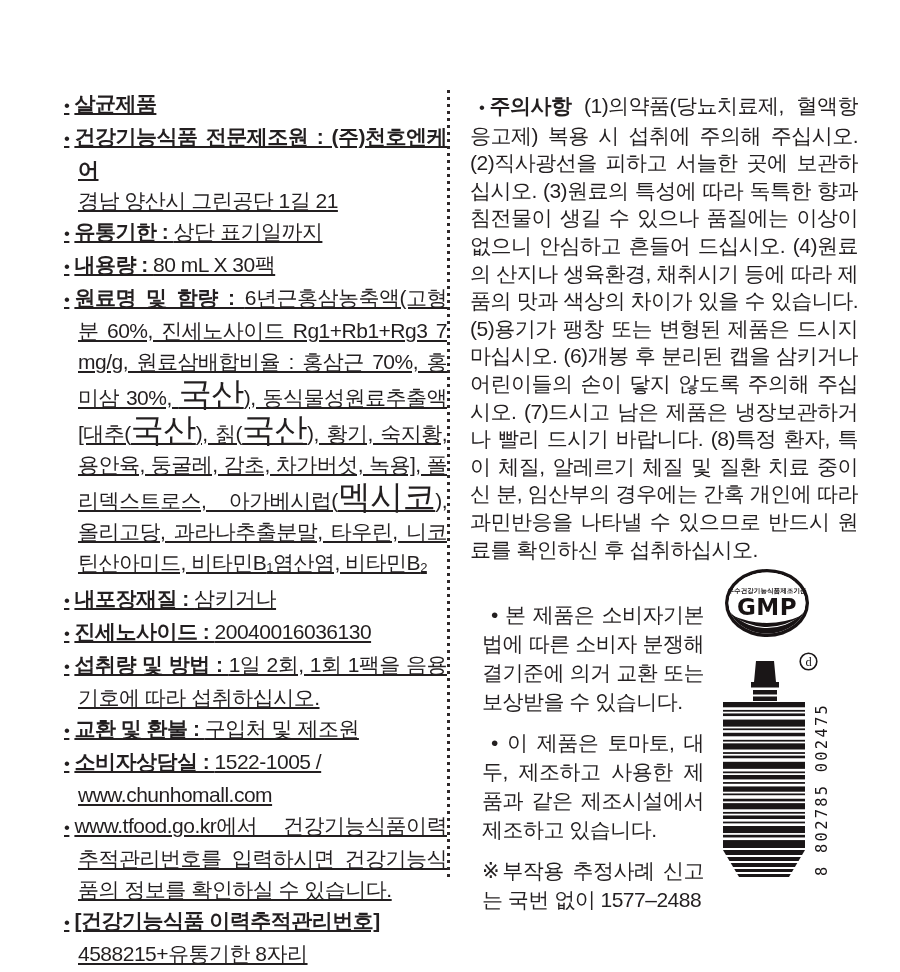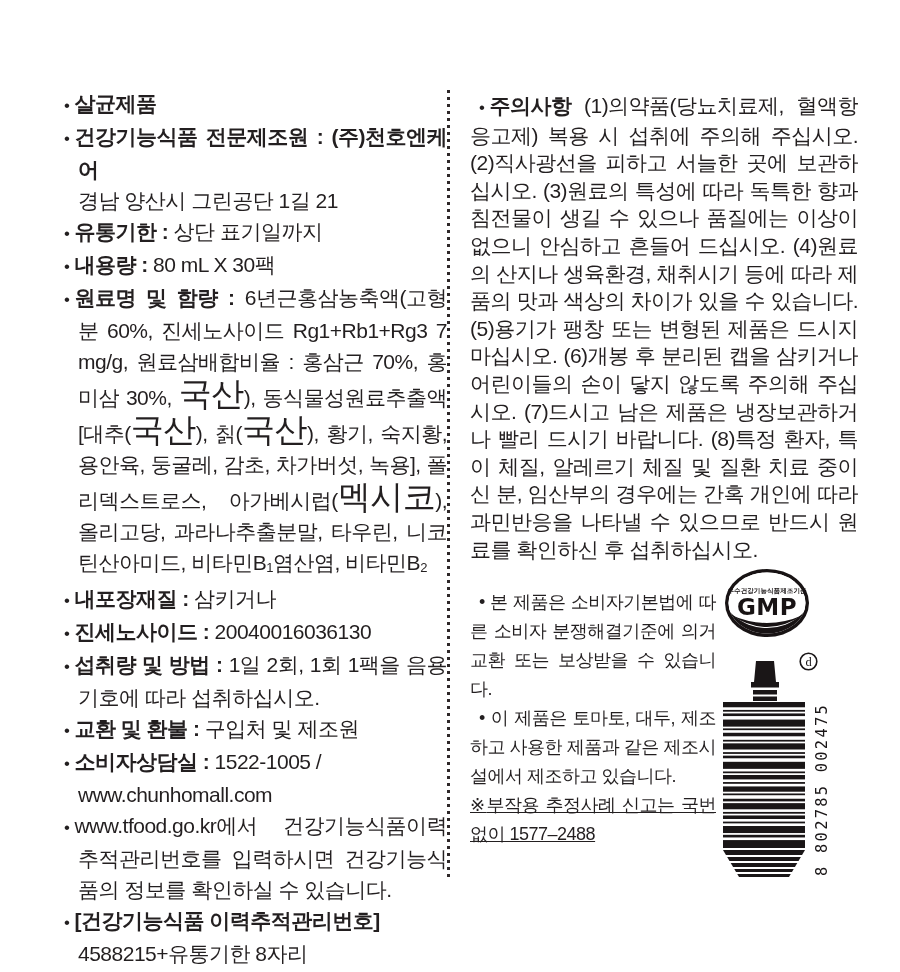--- a/index.html
+++ b/index.html
@@ -3,21 +3,21 @@
 <meta charset="utf-8">
 <style>
   html,body{margin:0;padding:0;background:#ffffff;}
   .page{
     position:relative;width:900px;height:972px;background:#ffffff;overflow:hidden;
     font-family:"Liberation Sans","DejaVu Sans",sans-serif;
     color:#231f20;
     -webkit-font-smoothing:antialiased;
   }
   
-  .left-col{position:absolute;left:64px;top:88px;width:383px;}
+  .left-col{position:absolute;left:64px;top:88px;width:383px;text-decoration:underline;}
   .li{
     margin:0;padding-left:14px;text-indent:-14px;
     font-size:21px;line-height:31px;letter-spacing:-0.5px;
     text-align:justify;
   }
   .bullet{display:inline;margin-right:5px;font-size:0.8em;}
   .b{font-weight:700;}
   .big{font-size:33px;line-height:1;}
   .sub{font-size:0.62em;vertical-align:-2px;}
   
@@ -26,24 +26,24 @@
     background:repeating-linear-gradient(to bottom,#2e2829 0 3px,transparent 3px 7px);
   }
   
   .caution{
     position:absolute;left:470px;top:92px;width:388px;margin:0;
     font-size:21px;line-height:27.6px;letter-spacing:-0.5px;
     text-align:justify;text-indent:9px;
   }
   .notes{position:absolute;left:470px;top:588px;width:246px;}
   .note{
-    margin:0;font-size:18px;line-height:29px;letter-spacing:-0.5px;
+    margin:12px;font-size:21px;line-height:29px;letter-spacing:-0.5px;
     text-align:justify;text-indent:9px;
   }
-  .note.no-indent{text-indent:0;text-decoration:underline;}
+  .note.no-indent{text-indent:0;}
   
   .gmp{position:absolute;left:724px;top:568px;width:86px;height:70px;}
   .gmp-top-text{font-family:"Liberation Sans","DejaVu Sans",sans-serif;font-size:6.6px;font-weight:700;}
   .gmp-label{font-family:"DejaVu Sans","Liberation Sans",sans-serif;font-size:23px;font-weight:700;letter-spacing:0.5px;}
   
   .pouch{position:absolute;left:723px;top:645px;width:120px;height:233px;}
   .bc-num{
     font-family:"DejaVu Sans Mono","Liberation Mono",monospace;
     font-size:15.5px;letter-spacing:2.2px;fill:#1a1617;
   }

